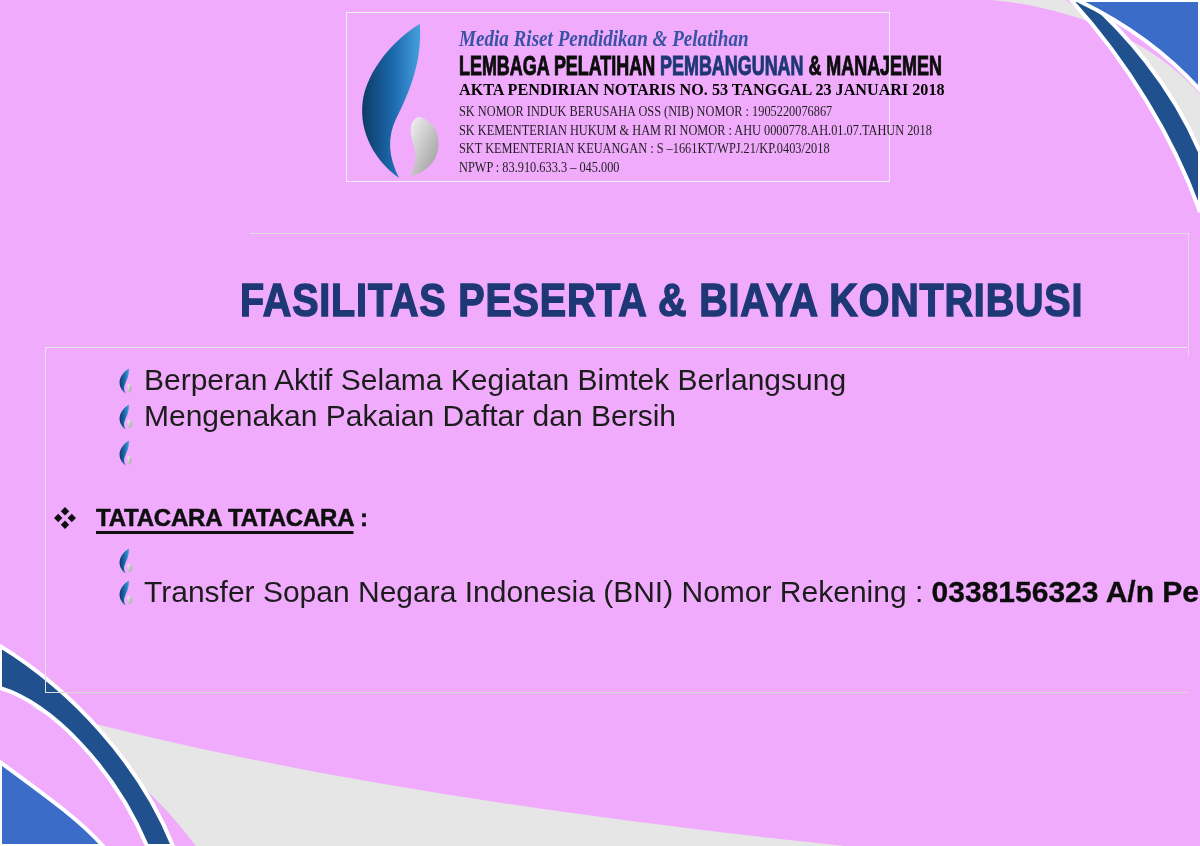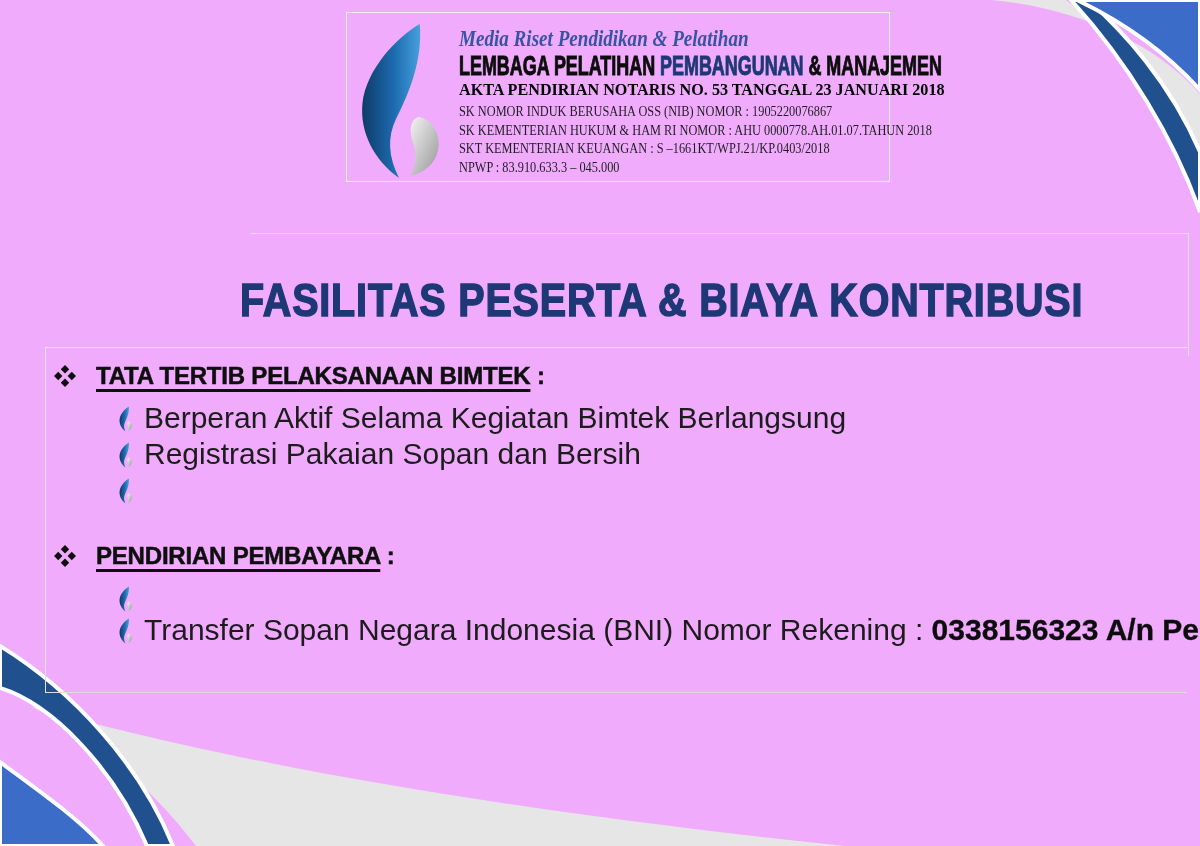--- a/index.html
+++ b/index.html
@@ -115,55 +115,49 @@
       <div>NPWP : 83.910.633.3 – 045.000</div>
     </div>
   </div>
 
   <div class="title-box"></div>
   <h1 class="page-title">FASILITAS PESERTA &amp; BIAYA KONTRIBUSI</h1>
 
   <div class="content-box">
     <div id="sections">
   <section class="section">
-    <div class="section-heading">
-      <svg class="diamond" aria-hidden="true">
-              <use href="#sym-diamond"></use>
-            </svg>
-      <h2 class="heading-text"><span class="hd">TATA TERTIB PELAKSANAAN BIMTEK</span><span class="colon"> :</span></h2>
-    </div>
     <ul class="items">
   <li class="item">
     <svg class="flame" aria-hidden="true">
                 <use href="#sym-flame"></use>
               </svg>
     <div class="item-text"><span>Berperan Aktif Selama Kegiatan Bimtek Berlangsung</span></div>
   </li>
 
   <li class="item">
     <svg class="flame" aria-hidden="true">
                 <use href="#sym-flame"></use>
               </svg>
-    <div class="item-text"><span>Registrasi Pakaian Sopan dan Bersih</span></div>
+    <div class="item-text"><span>Mengenakan Pakaian Daftar dan Bersih</span></div>
   </li>
 
   <li class="item">
     <svg class="flame" aria-hidden="true">
                 <use href="#sym-flame"></use>
               </svg>
   </li>
 </ul>
   </section>
 
   <section class="section">
     <div class="section-heading">
       <svg class="diamond" aria-hidden="true">
               <use href="#sym-diamond"></use>
             </svg>
-      <h2 class="heading-text"><span class="hd">PENDIRIAN PEMBAYARA</span><span class="colon"> :</span></h2>
+      <h2 class="heading-text"><span class="hd">TATACARA TATACARA</span><span class="colon"> :</span></h2>
     </div>
     <ul class="items">
   <li class="item">
     <svg class="flame" aria-hidden="true">
                 <use href="#sym-flame"></use>
               </svg>
   </li>
 
   <li class="item">
     <svg class="flame" aria-hidden="true">

